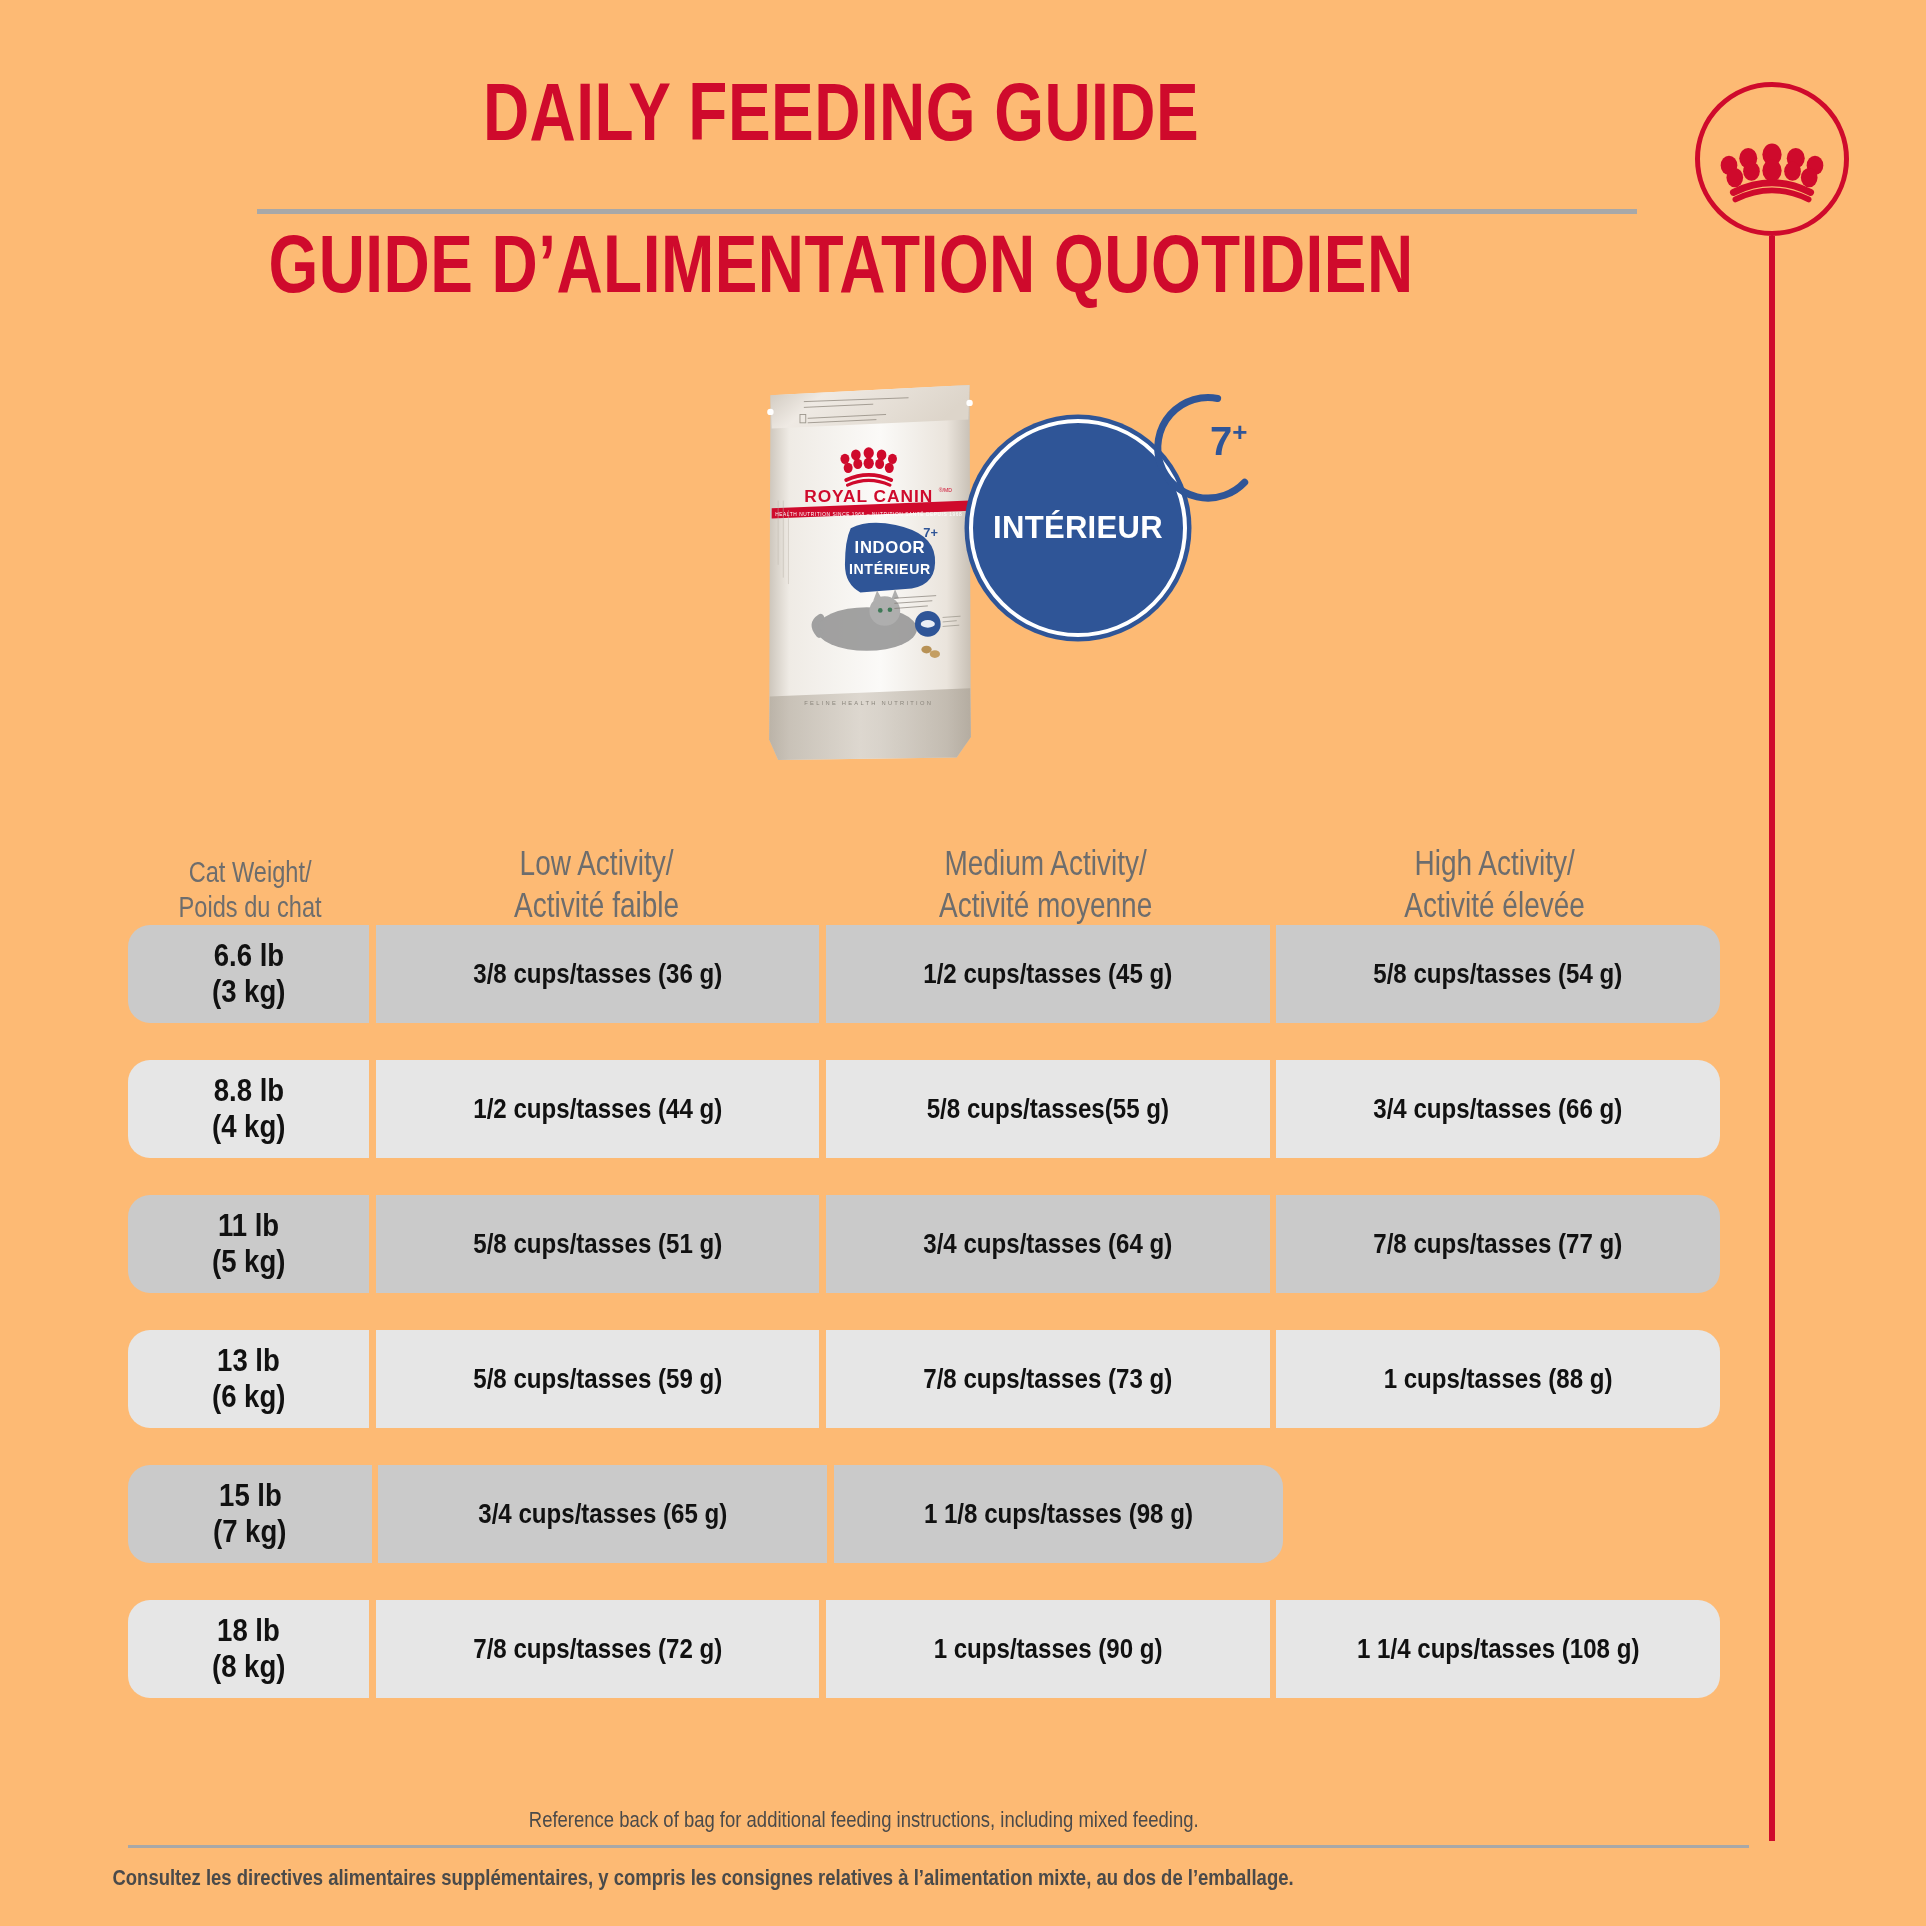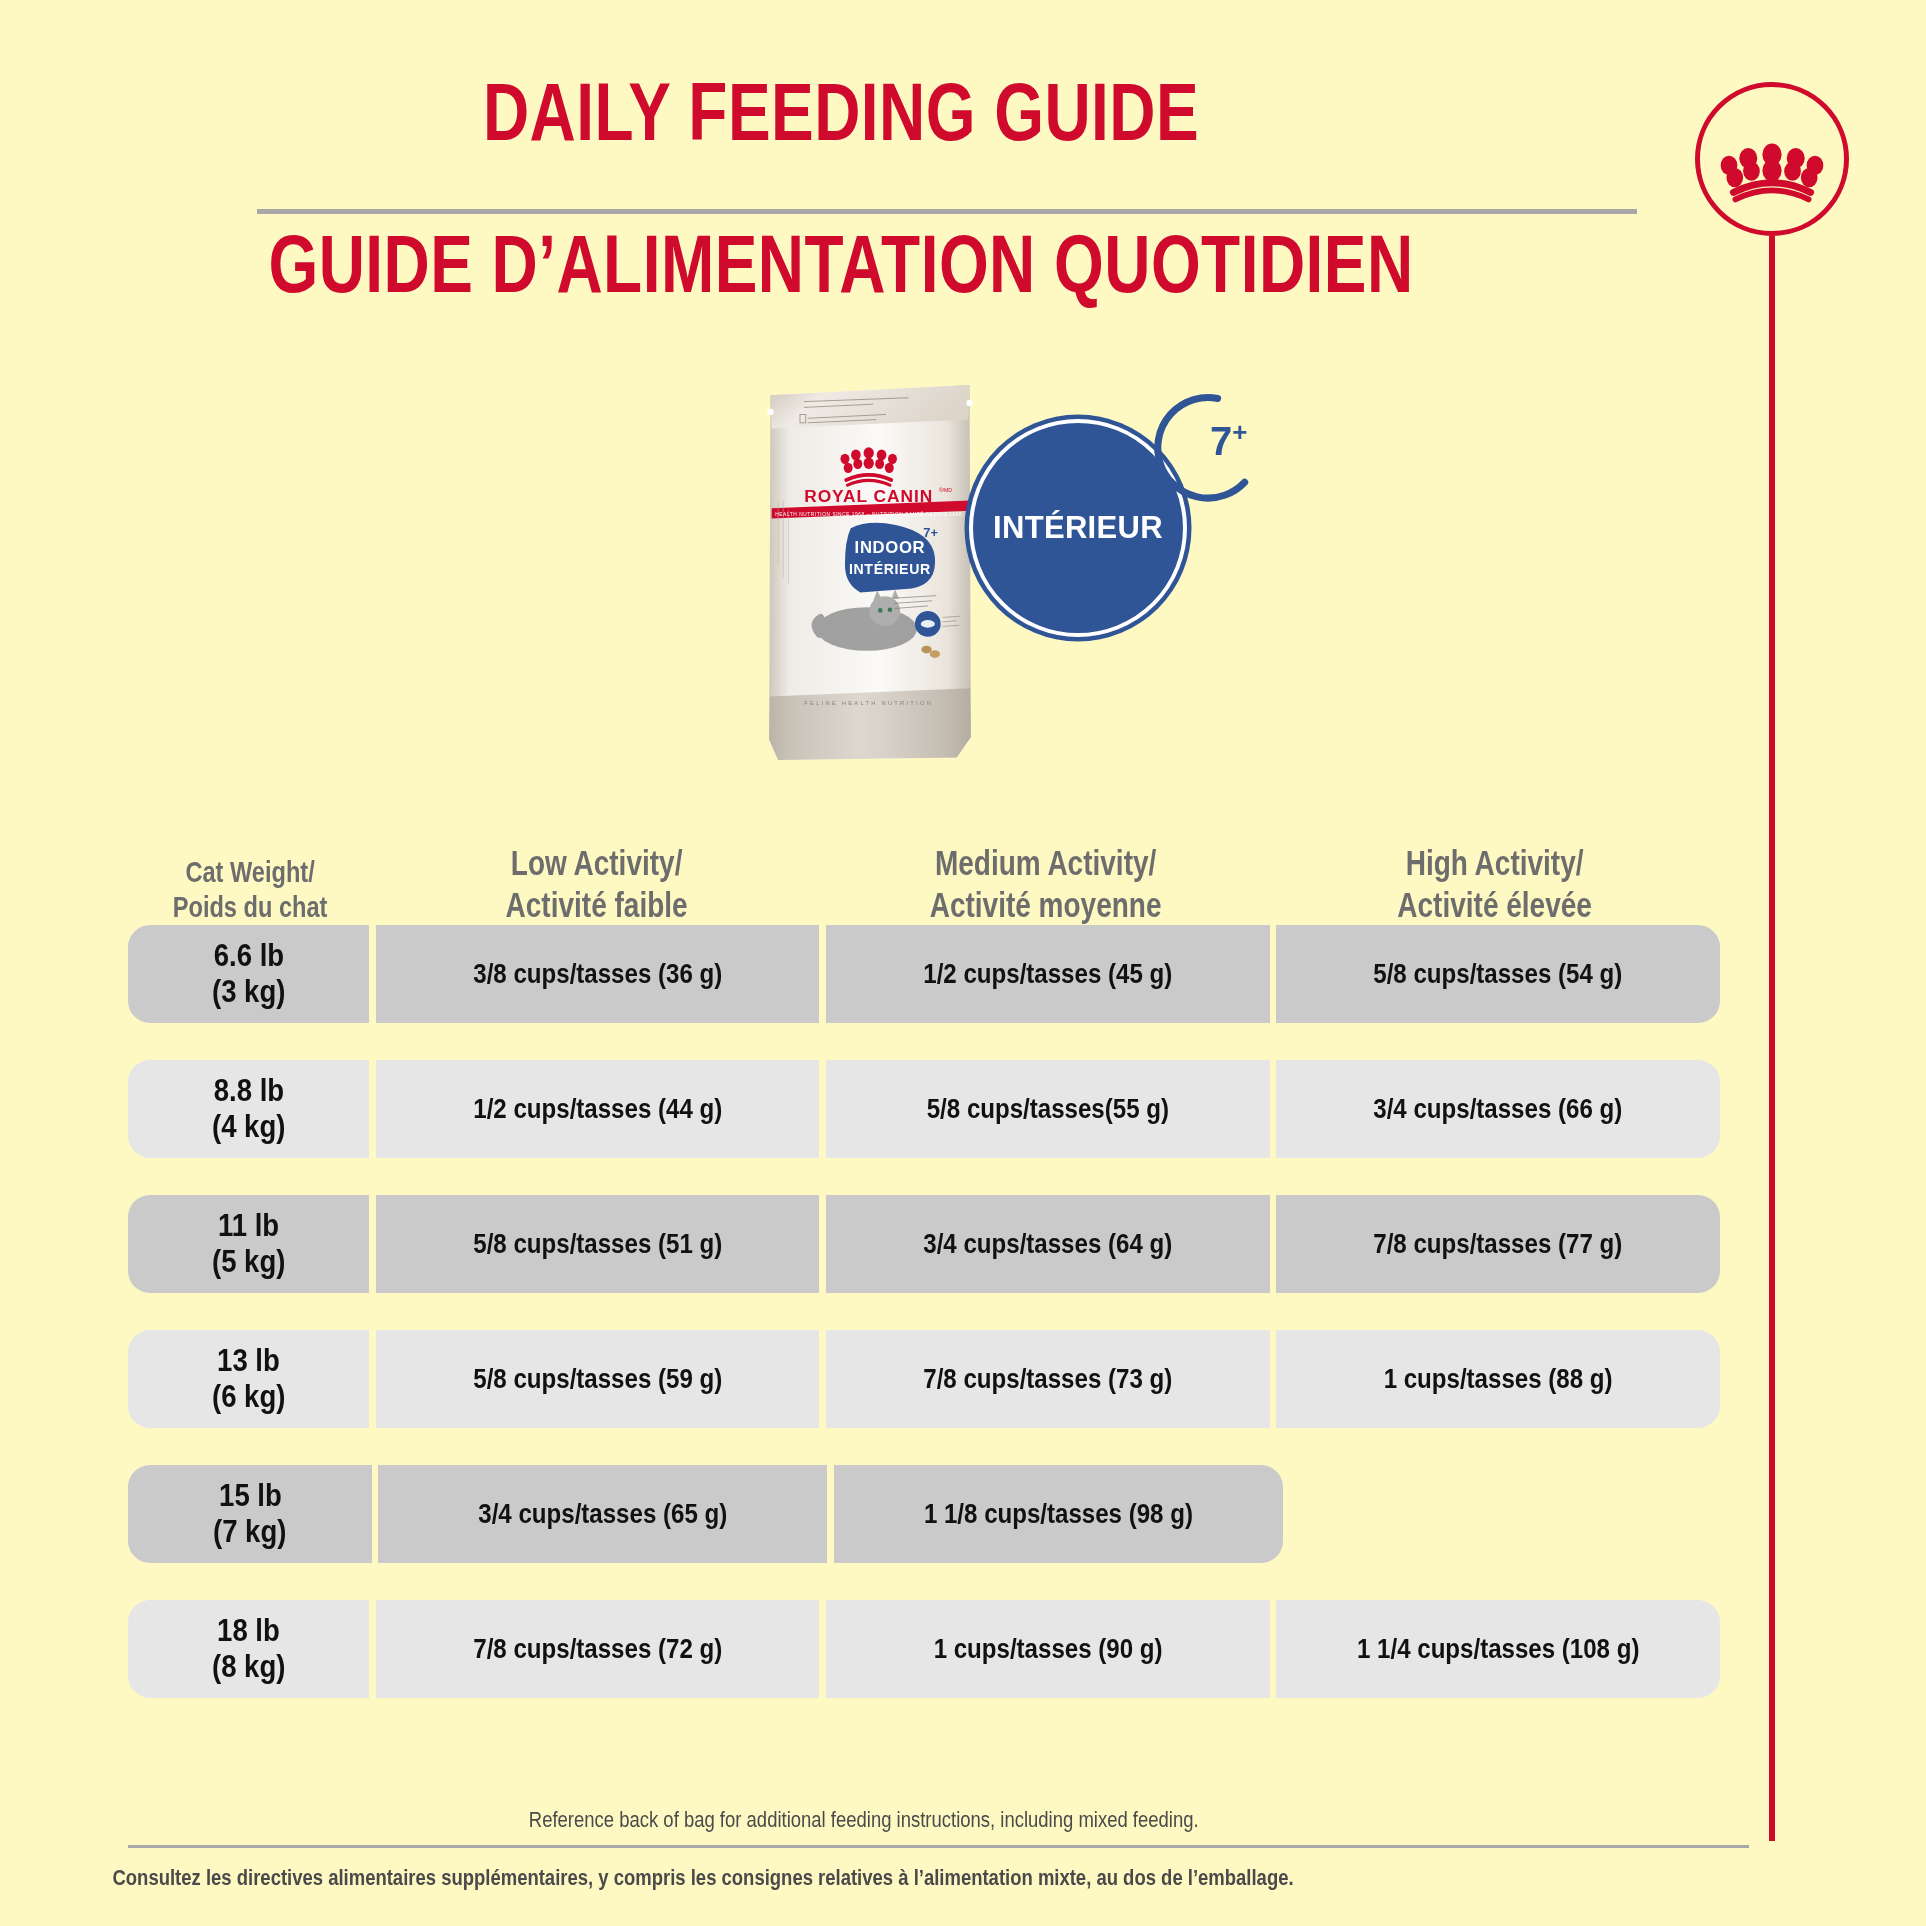--- a/index.html
+++ b/index.html
@@ -2,21 +2,21 @@
 <html style="font-size:10.3px"><head>
 <meta charset="utf-8">
 <style>
   * { box-sizing: border-box; margin: 0; padding: 0; }
   html, body {
     width: 1926px; height: 1926px;
     background: #ffffff;
     font-family: "Liberation Sans", sans-serif;
     overflow: hidden;
   }
-  .page { position: relative; width: 1926px; height: 1926px; background: #fef9c3; }
+  .page { position: relative; width: 1926px; height: 1926px; background: #fdba74; }
 
   
   .title-block {
     position: absolute; left: 0; top: 71px; width: 1682px; text-align: center;
   }
   .title-en {
     color: #cf0a2c; font-weight: 700; font-size: 82px; line-height: 1.0;
     letter-spacing: 0.6px;
     transform: scaleX(0.78); transform-origin: center top;
     white-space: nowrap;
@@ -69,21 +69,21 @@
     position: absolute; left: 472px; top: 59px;
     color: #2f5597; font-size: 40px; font-weight: 700; line-height: 1;
   }
   .age-text sup { font-size: 26px; }
 
   
   .table { position: absolute; left: 128px; top: 764px; width: 1592px; }
 
   .thead { display: flex; align-items: flex-end; height: 161px; }
   .th {
-    color: #6d6d6d; font-weight: 700; font-size: 35px; line-height: 1.18;
+    color: #6d6d6d; font-weight: 400; font-size: 35px; line-height: 1.18;
     text-align: center; padding: 0 3.9px;
   }
   .th span { display: block; transform: scaleX(0.80); transform-origin: center; white-space: nowrap; }
   .th.weight { width: 244px; font-size: 29.5px; }
   .th.act { width: 449px; }
 
   .row { display: flex; height: 98px; margin-bottom: 37px; }
   .row .cell {
     display: flex; align-items: center; justify-content: center;
     color: #111111; font-weight: 700;

